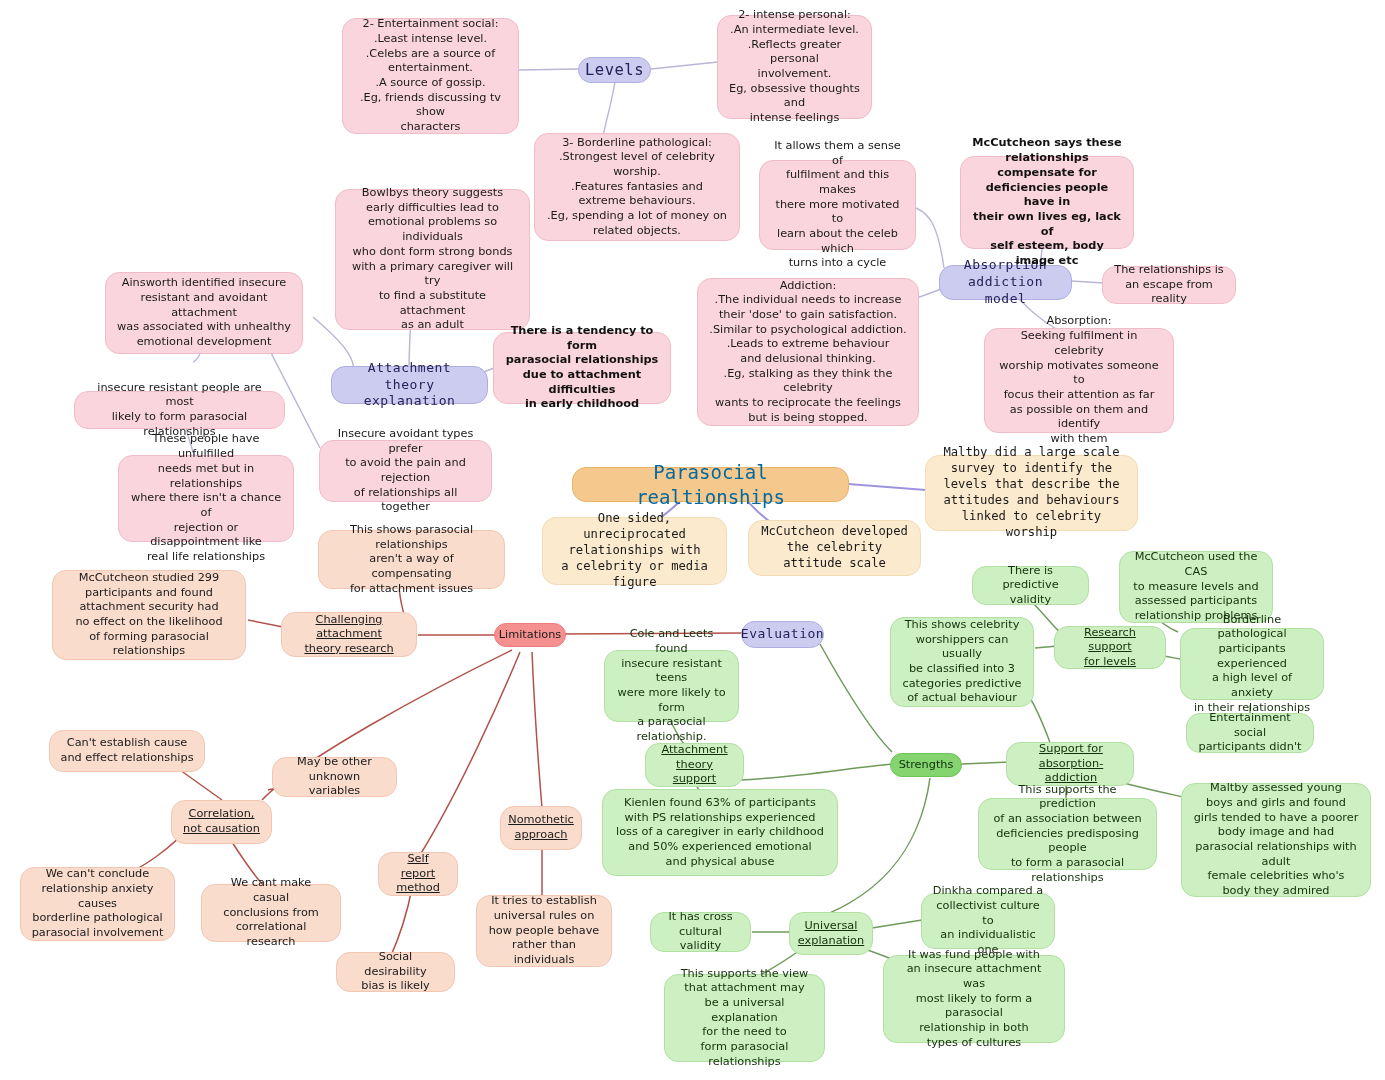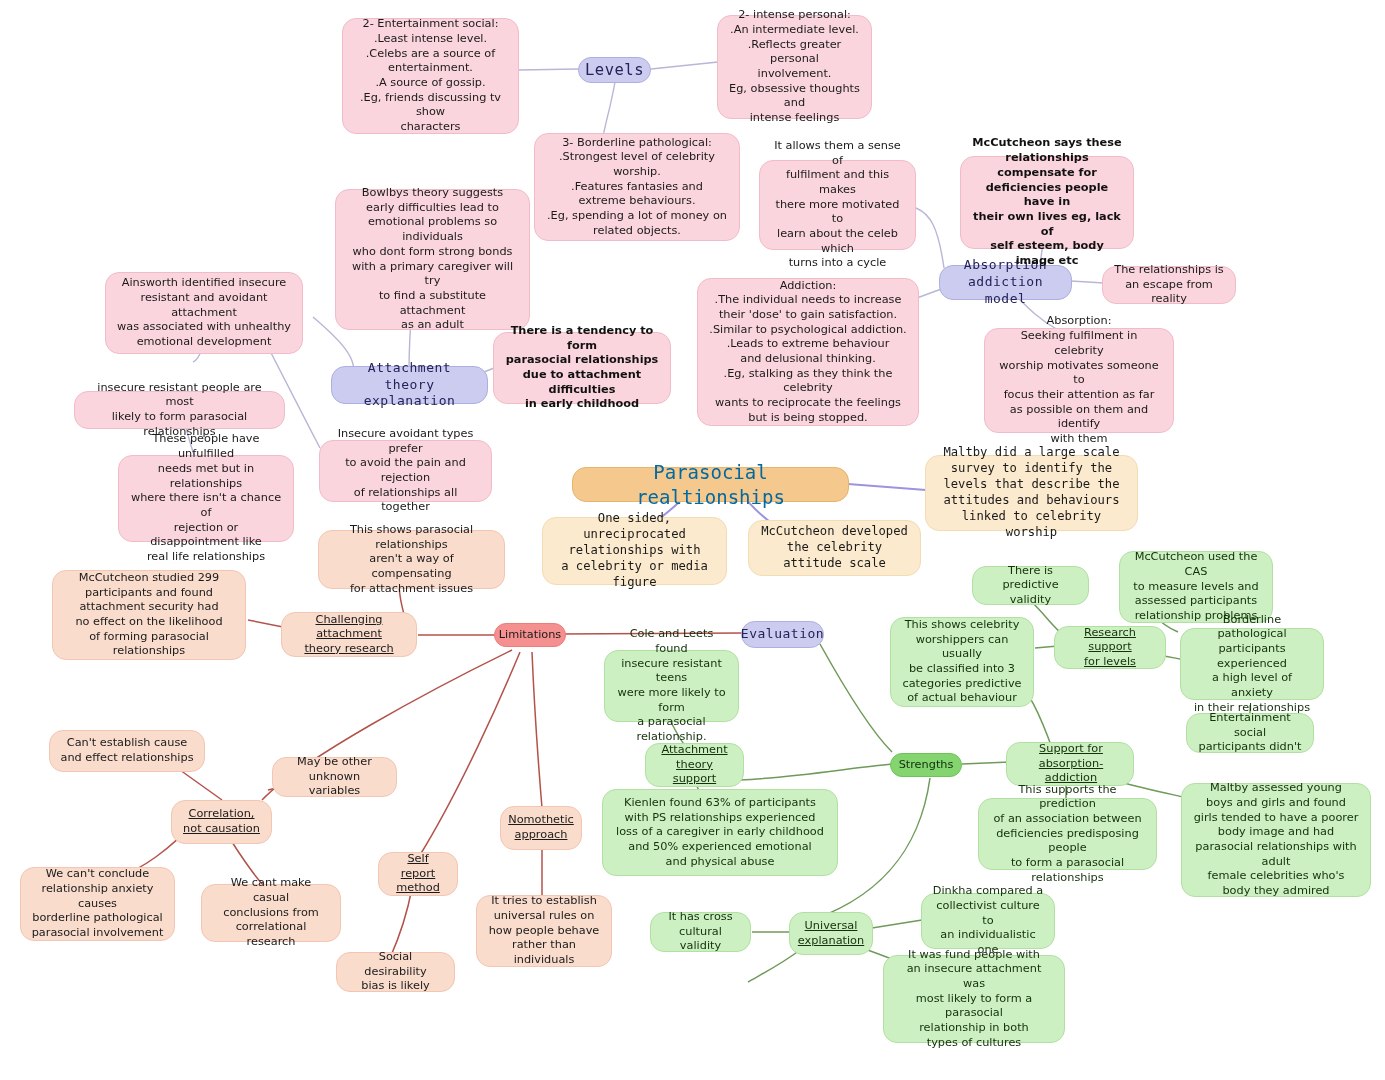--- a/index.html
+++ b/index.html
@@ -328,14 +328,19 @@
   <div class="node green sz11" style="left:921px;top:893px;width:134px;height:56px;">Dinkha compared a
 collectivist culture to
 an individualistic one</div>
 
   <div class="node green sz11" style="left:871px;top:955px;width:182px;height:88px;margin-left:12px;">It was fund people with
 an insecure attachment was
 most likely to form a parasocial
 relationship in both
 types of cultures</div>
 
+  <div class="node green sz11" style="left:664px;top:974px;width:161px;height:88px;">This supports the view
+that attachment may
+be a universal explanation
+for the need to
+form parasocial relationships</div>
 
 </div>
 
 </body></html>

